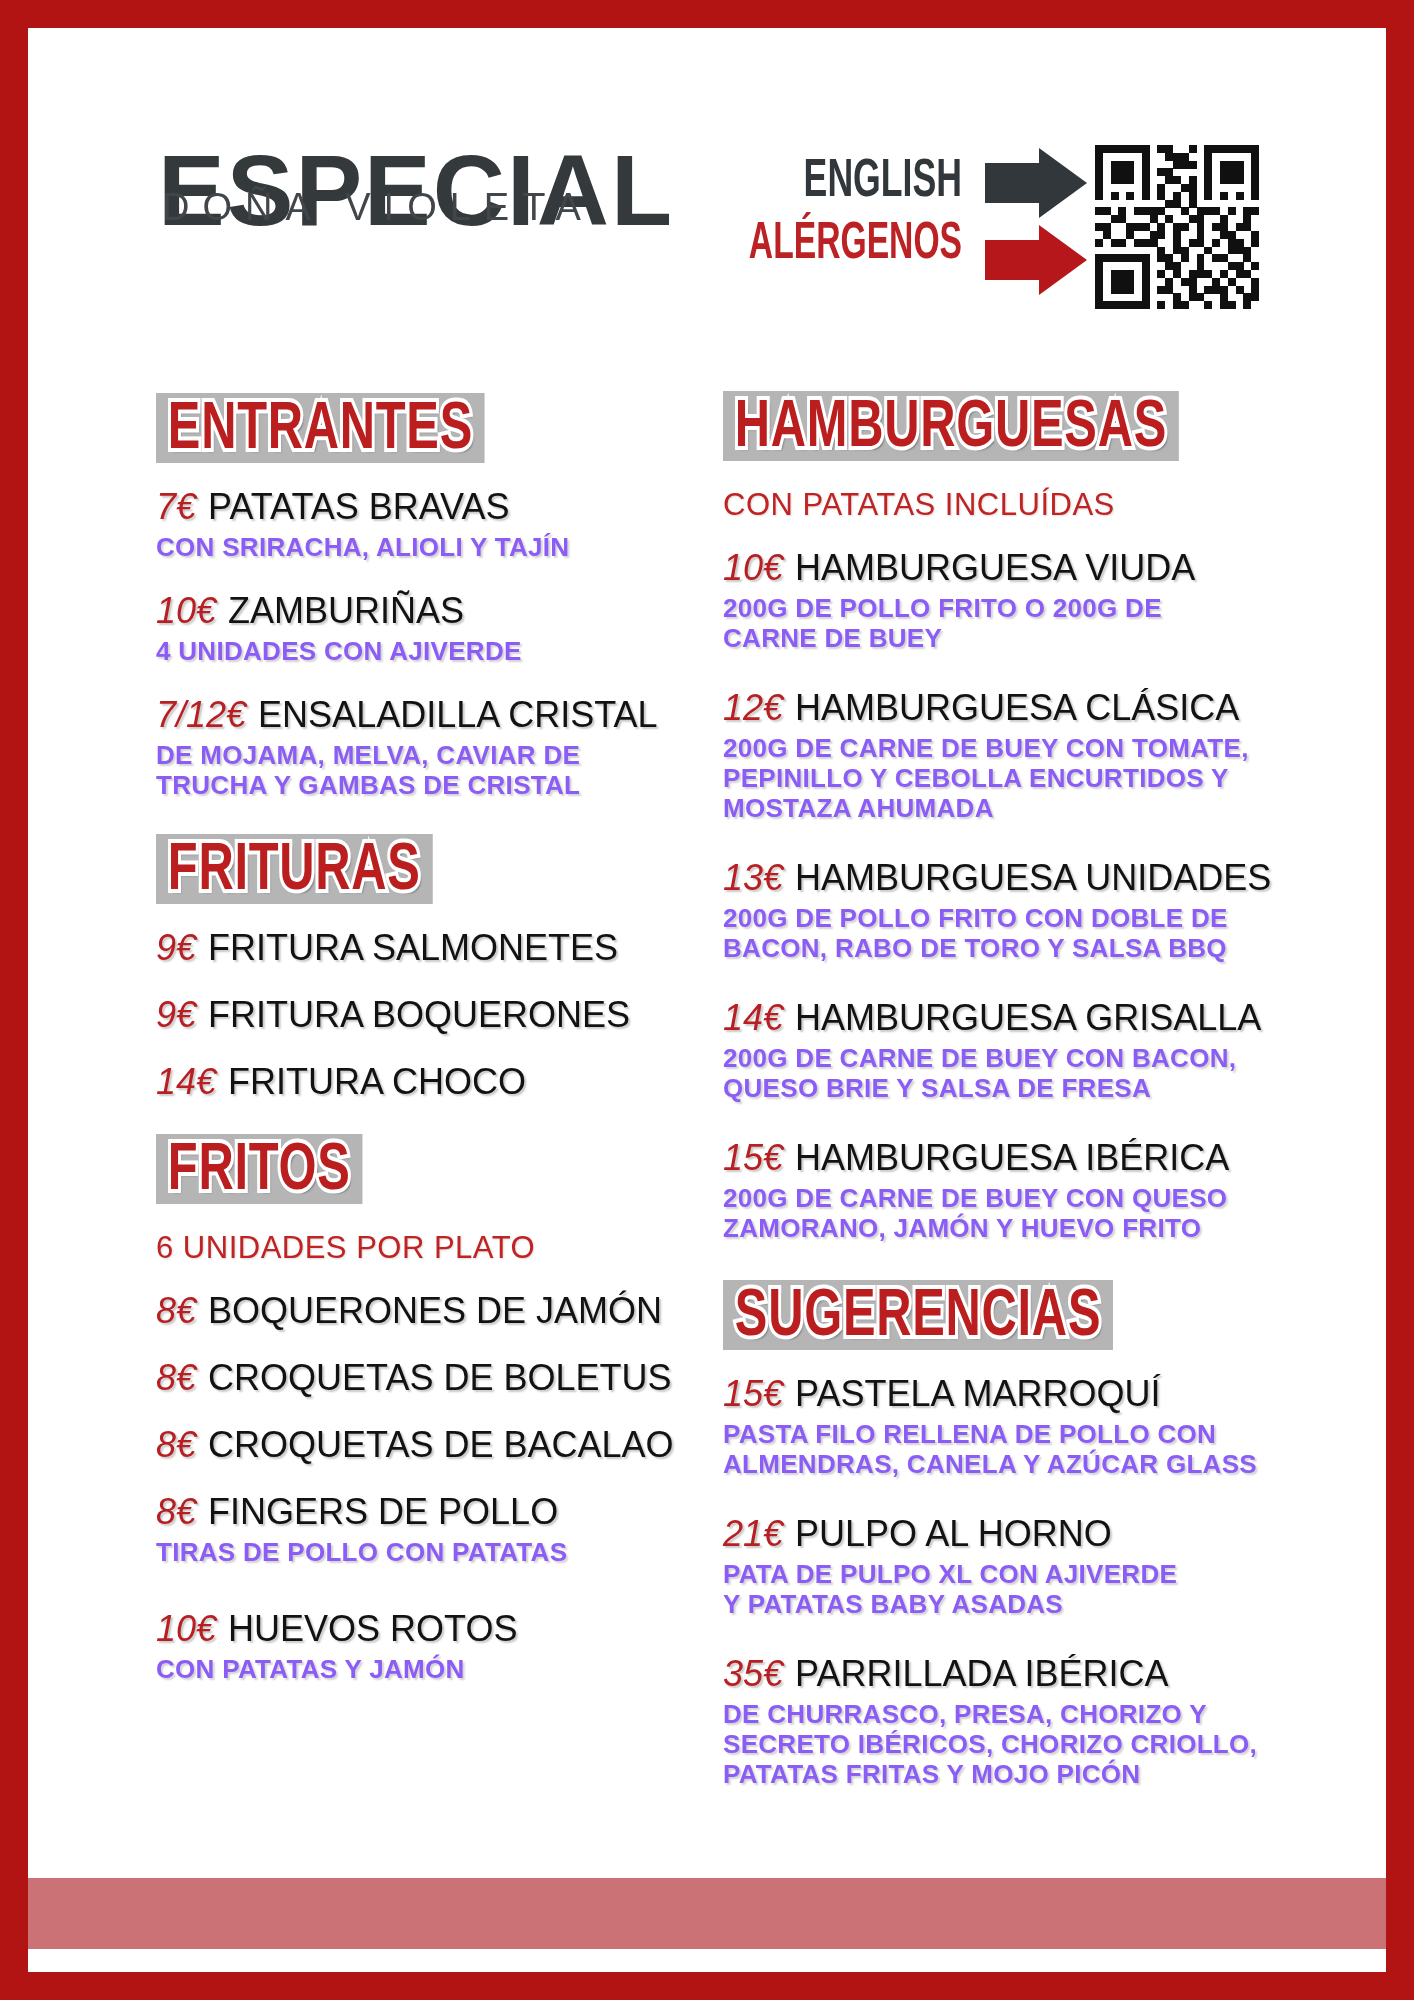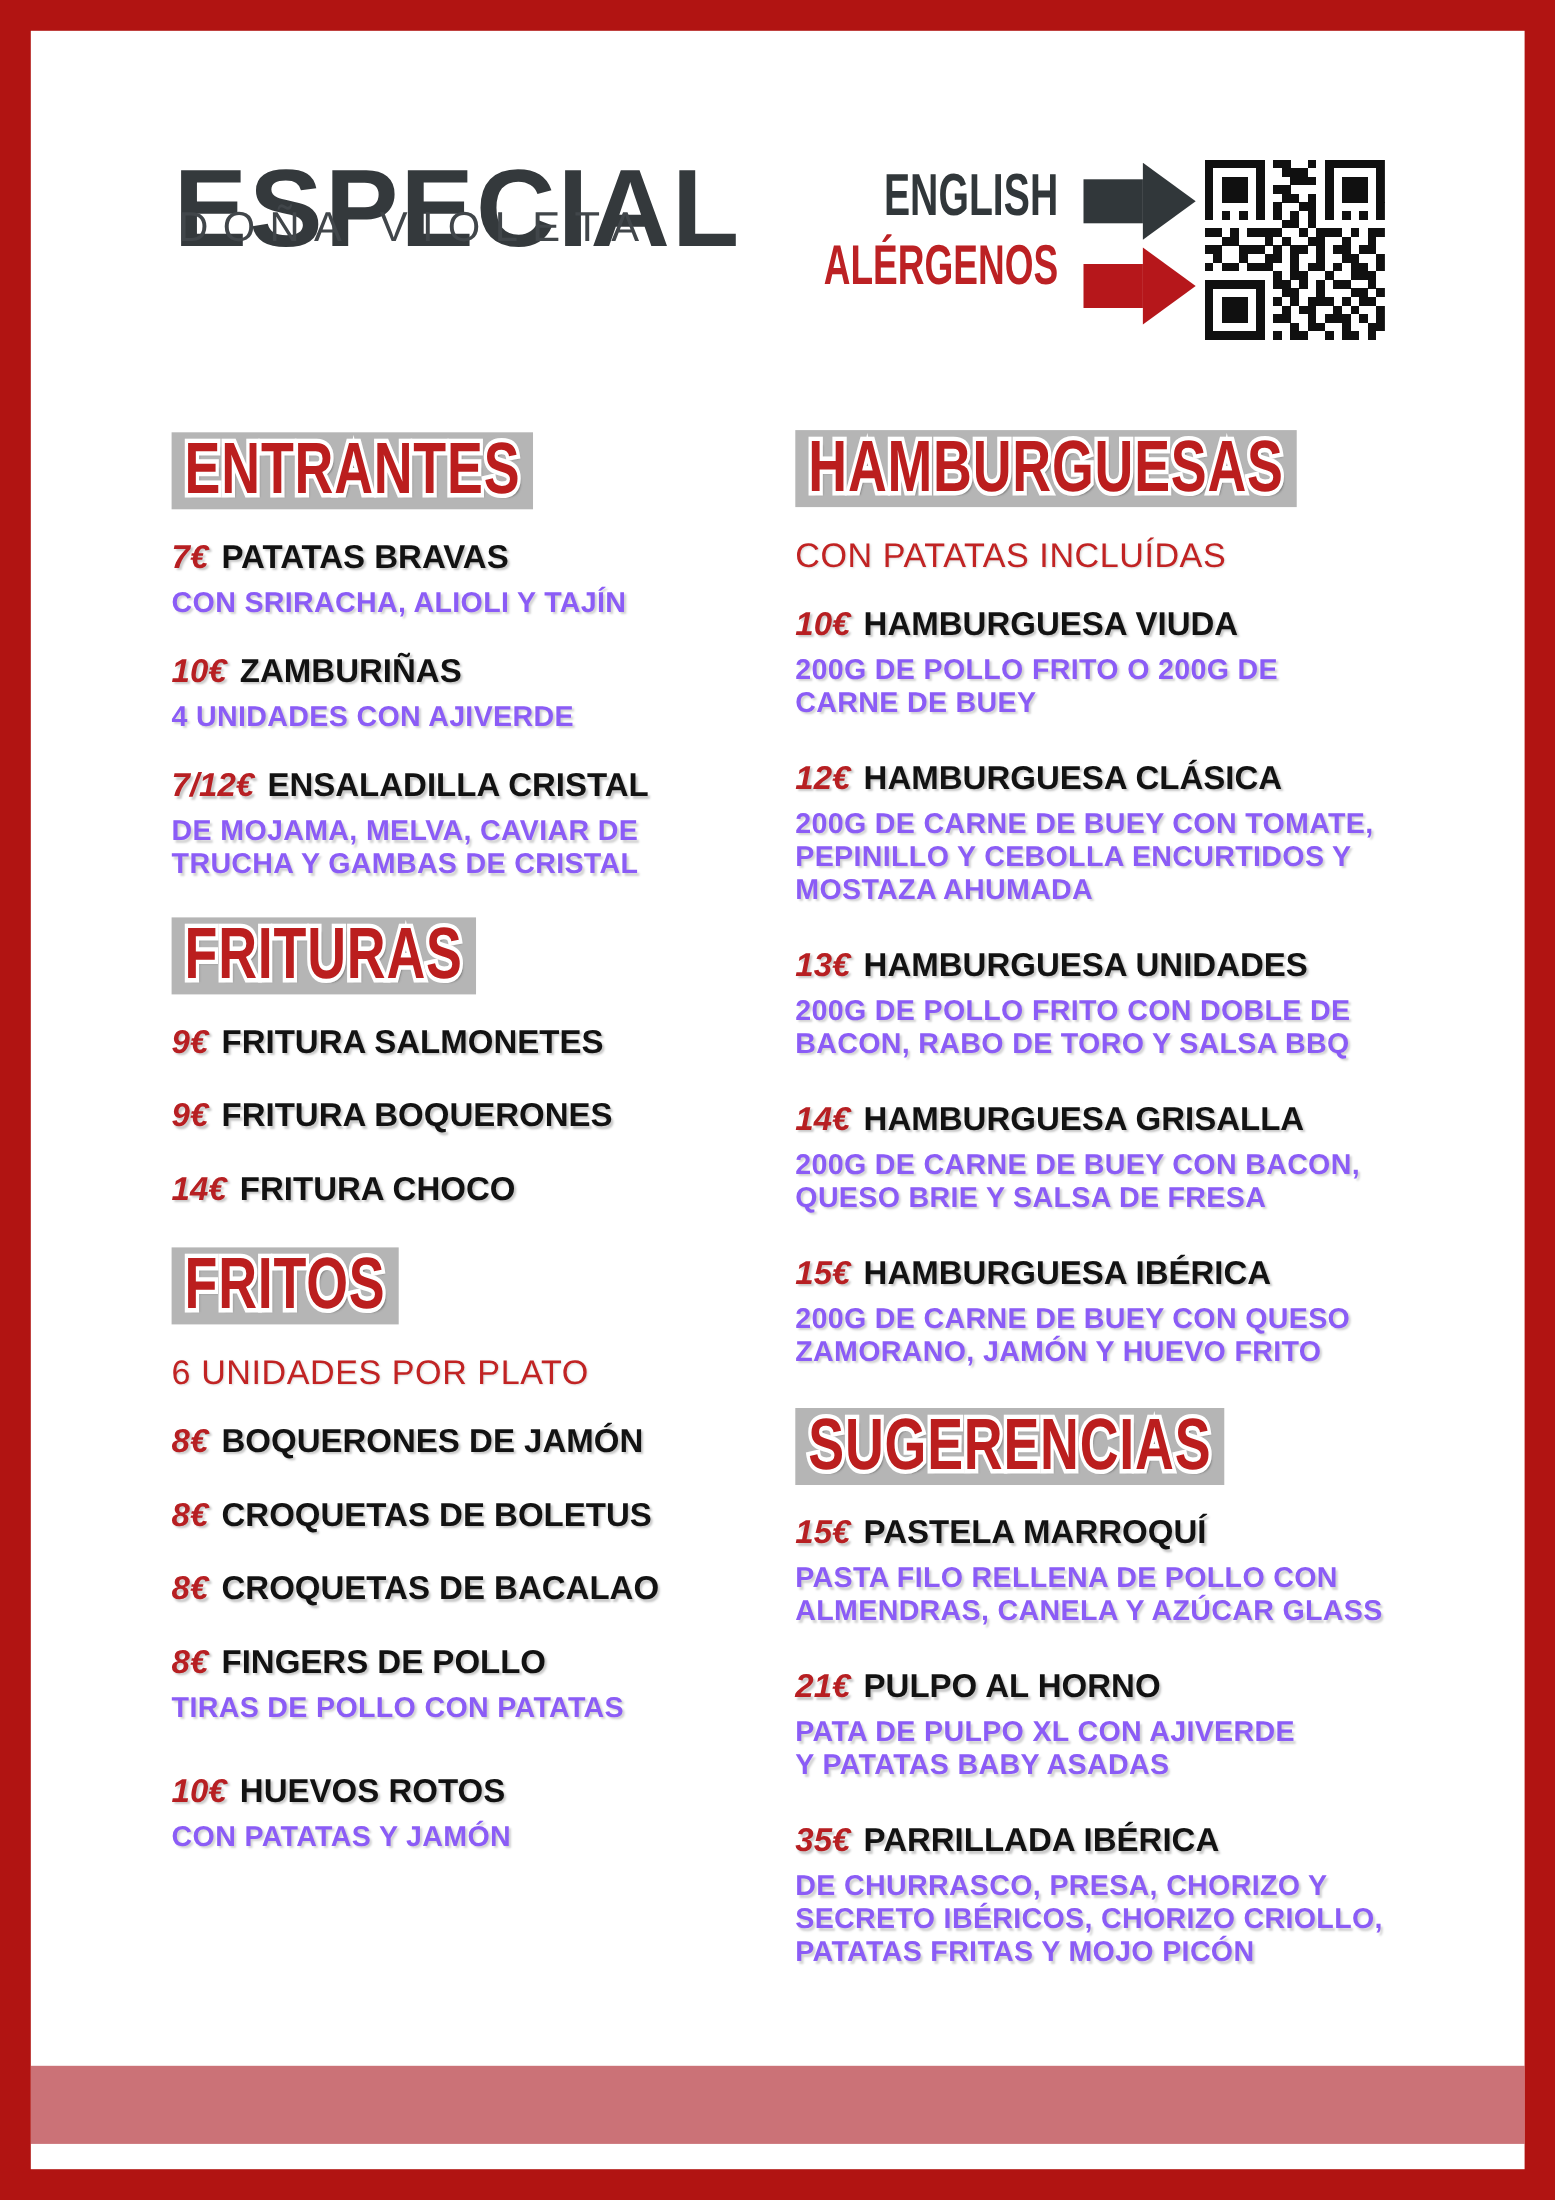--- a/index.html
+++ b/index.html
@@ -58,21 +58,21 @@
   }
   .section-chip .fill{position:absolute;left:16px;top:4px;color:#bb1e1e;}
 
   .section-note{
     font-size:31px;font-weight:400;color:#c12323;margin:6px 0 27px;
     letter-spacing:.5px;text-shadow:1px 1px 2px rgba(0,0,0,.15);
   }
   .menu-item{margin-bottom:31px;}
   .col-right .menu-item{margin-bottom:37px;}
   .menu-item.extra-gap{margin-top:44px;}
-  .item-line{font-size:30px;line-height:36px;font-weight:700;color:#121212;white-space:nowrap;
+  .item-line{font-size:36px;line-height:36px;font-weight:400;color:#121212;white-space:nowrap;
     text-shadow:2px 2px 2px rgba(0,0,0,.22);margin-top:26px;}
   .item-line .price{color:#b71f22;font-style:italic;margin-right:12px;}
   .desc{
     margin-top:7px;font-size:26px;line-height:30px;font-weight:700;color:#8b5cf6;
     white-space:pre-line;text-shadow:2px 2px 2px rgba(0,0,0,.18);letter-spacing:.3px;
   }
 </style>
 </head>
 <body>
 

